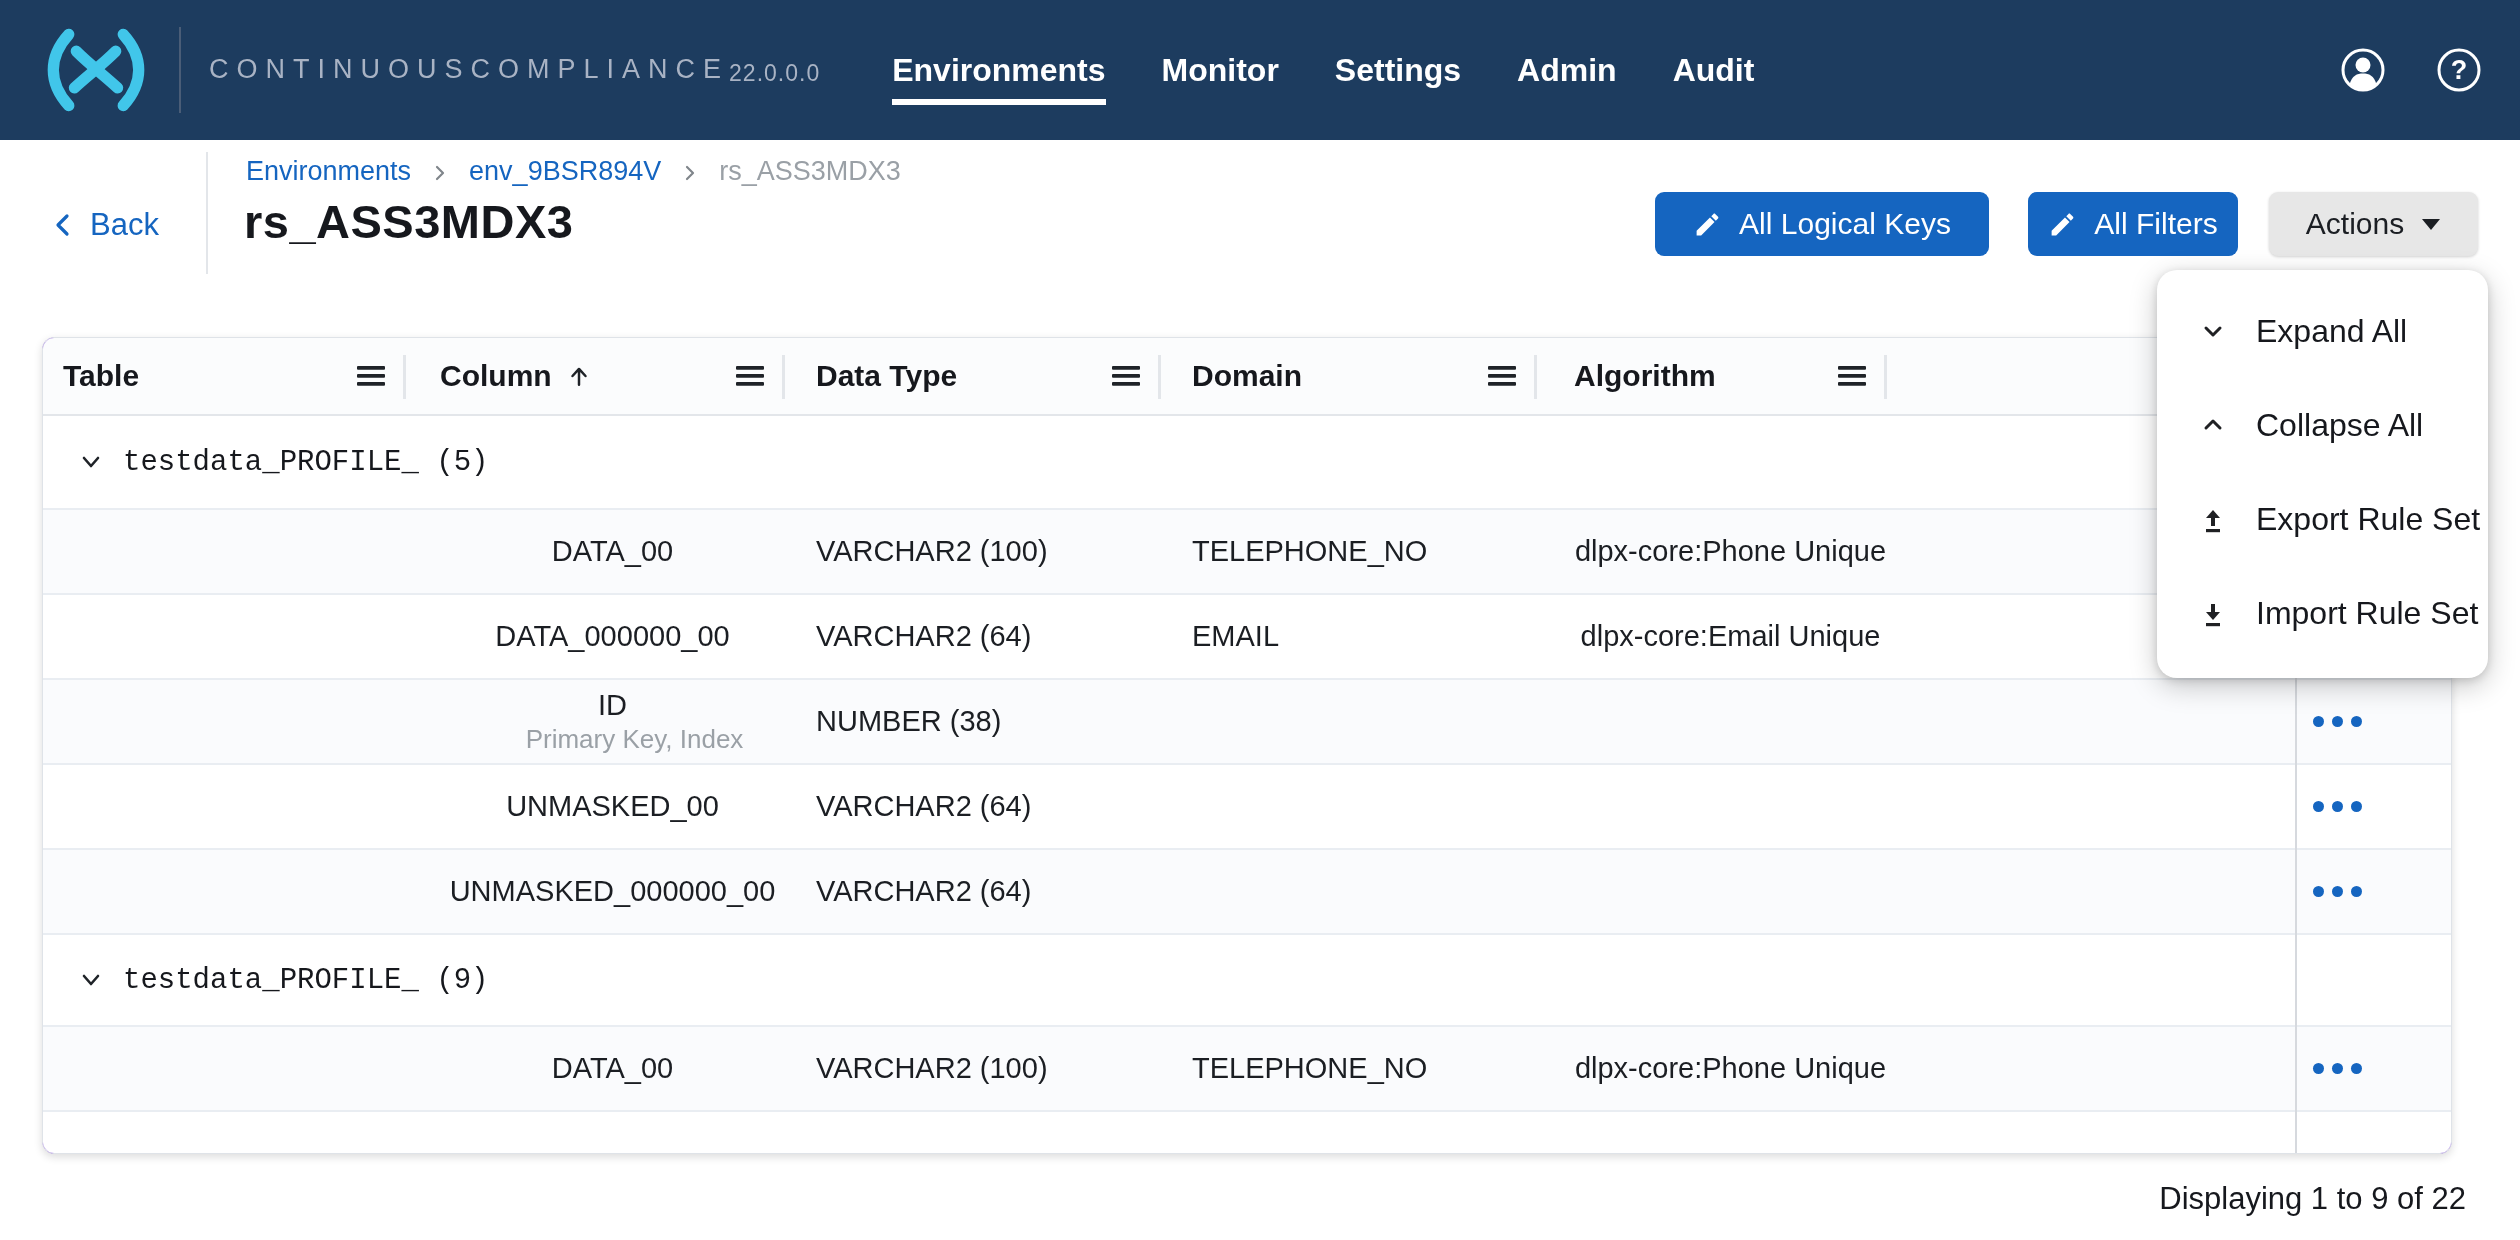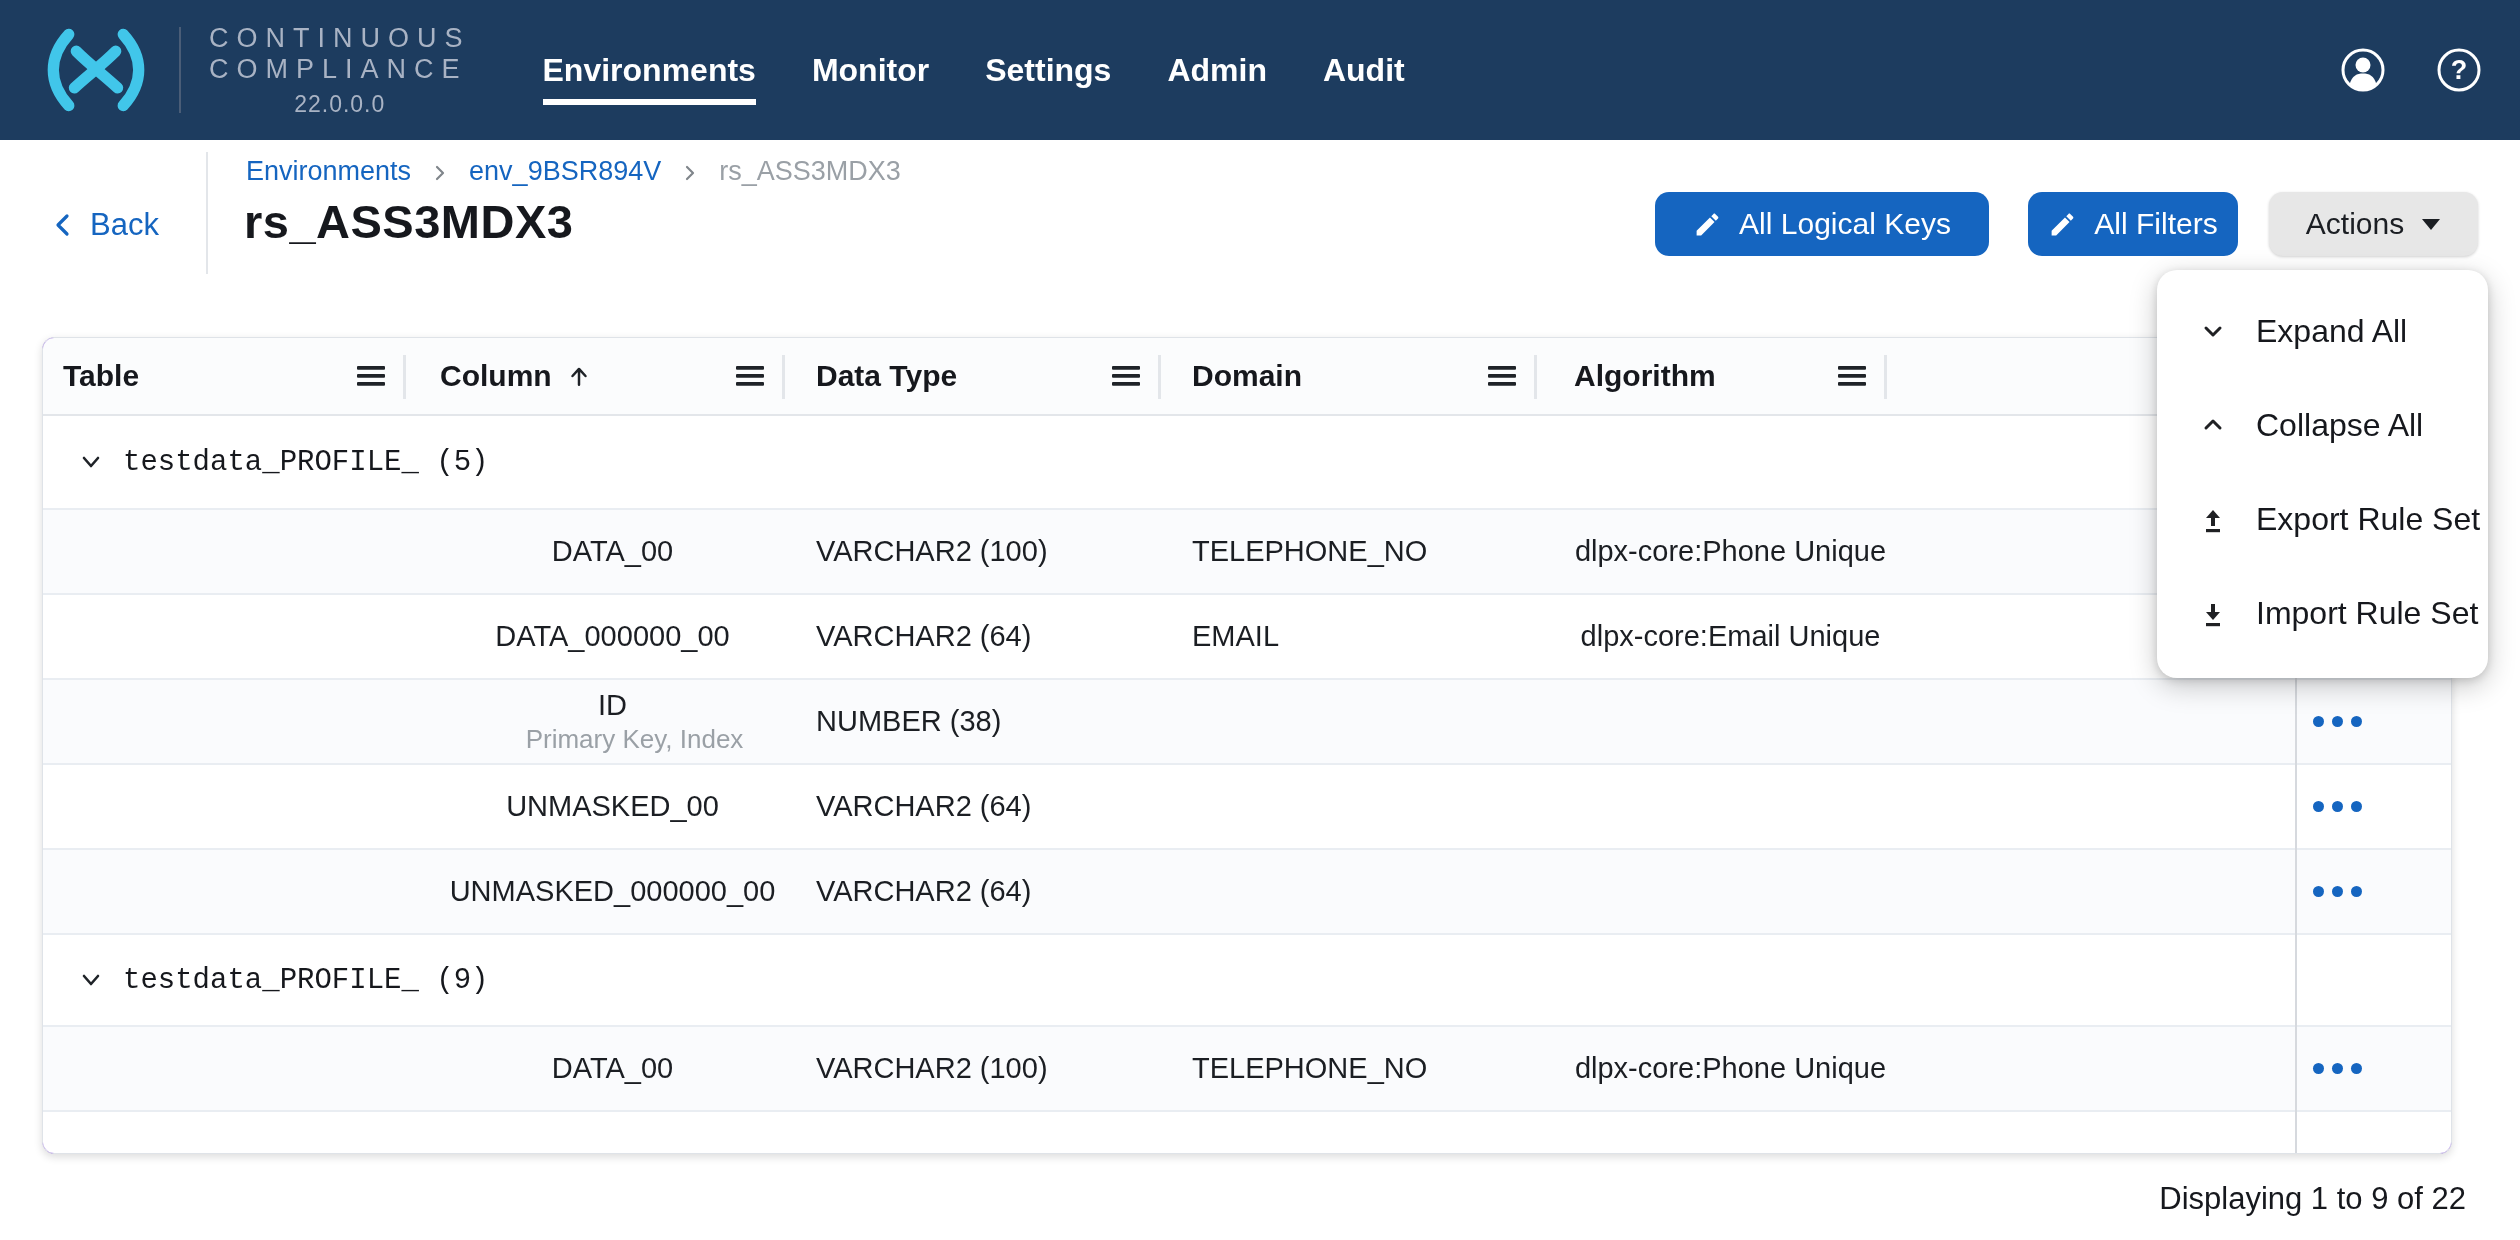--- a/index.html
+++ b/index.html
@@ -15,21 +15,21 @@
 
   
   .topnav {
     position: absolute; top: 0; left: 0;
     width: 2520px; height: 140px;
     background: #1d3c5f;
     display: flex; align-items: center;
   }
   .brand { display: flex; align-items: center; margin-left: 35px; }
   .brand-divider { width: 2px; height: 86px; background: #51648030; background: #4a5d77; margin: 0 28px 0 22px; }
-  .brand-textwrap { display: flex; flex-direction: column; }
+  .brand-textwrap { display: flex; }
   .brand-line { color: #a9b3c4; font-size: 27px; font-weight: 500; letter-spacing: 8px; line-height: 31px; white-space: nowrap; }
   .brand-version { color: #a9b3c4; font-size: 23px; letter-spacing: 1px; margin-top: 6px; align-self: center; }
   .nav-tabs { display: flex; align-items: center; gap: 56px; margin-left: 72px; }
   .nav-tab { position: relative; color: #ffffff; font-size: 32px; font-weight: 700; cursor: pointer; white-space: nowrap; }
   .nav-tab.active::after {
     content: ""; position: absolute; left: 0; right: 0; bottom: -16px;
     height: 6px; background: #ffffff;
   }
   .nav-right { position: absolute; right: 22px; top: 0; height: 140px; display: flex; align-items: center; gap: 50px; padding-right: 16px; }
   .nav-icon-btn { width: 46px; height: 46px; cursor: pointer; }
@@ -40,21 +40,21 @@
     display: flex; align-items: center; gap: 12px;
     color: #1565c0; font-size: 31px; cursor: pointer;
   }
   .head-divider { position: absolute; left: 206px; top: 152px; width: 2px; height: 122px; background: #e3e6ea; }
   .breadcrumb { position: absolute; left: 246px; top: 156px; display: flex; align-items: center; gap: 20px; font-size: 27px; }
   .crumb-link { color: #1565c0; cursor: pointer; }
   .crumb-current { color: #9aa0a6; }
   .crumb-sep { margin-top: 2px; }
   .page-title { position: absolute; left: 244px; top: 194px; font-size: 47px; font-weight: 700; color: #16181d; letter-spacing: 0.5px; }
 
-  .btn { position: absolute; top: 192px; height: 64px; border: none; border-radius: 14px;
+  .btn { position: absolute; top: 192px; height: 64px; border: none; border-radius: 9px;
          display: flex; align-items: center; justify-content: center; gap: 17px;
          font-family: "Liberation Sans", sans-serif; font-size: 30px; cursor: pointer; white-space: nowrap; }
   .btn-blue { background: #1565c0; color: #ffffff; }
   #btn-logical-keys { left: 1655px; width: 334px; }
   #btn-filters { left: 2028px; width: 210px; }
   #btn-actions { left: 2269px; width: 209px; background: #e7e7e7; color: #1b1e23; box-shadow: 0 1px 3px rgba(0,0,0,0.18); }
 
   
   .table-card {
     position: absolute; left: 42px; top: 337px;

